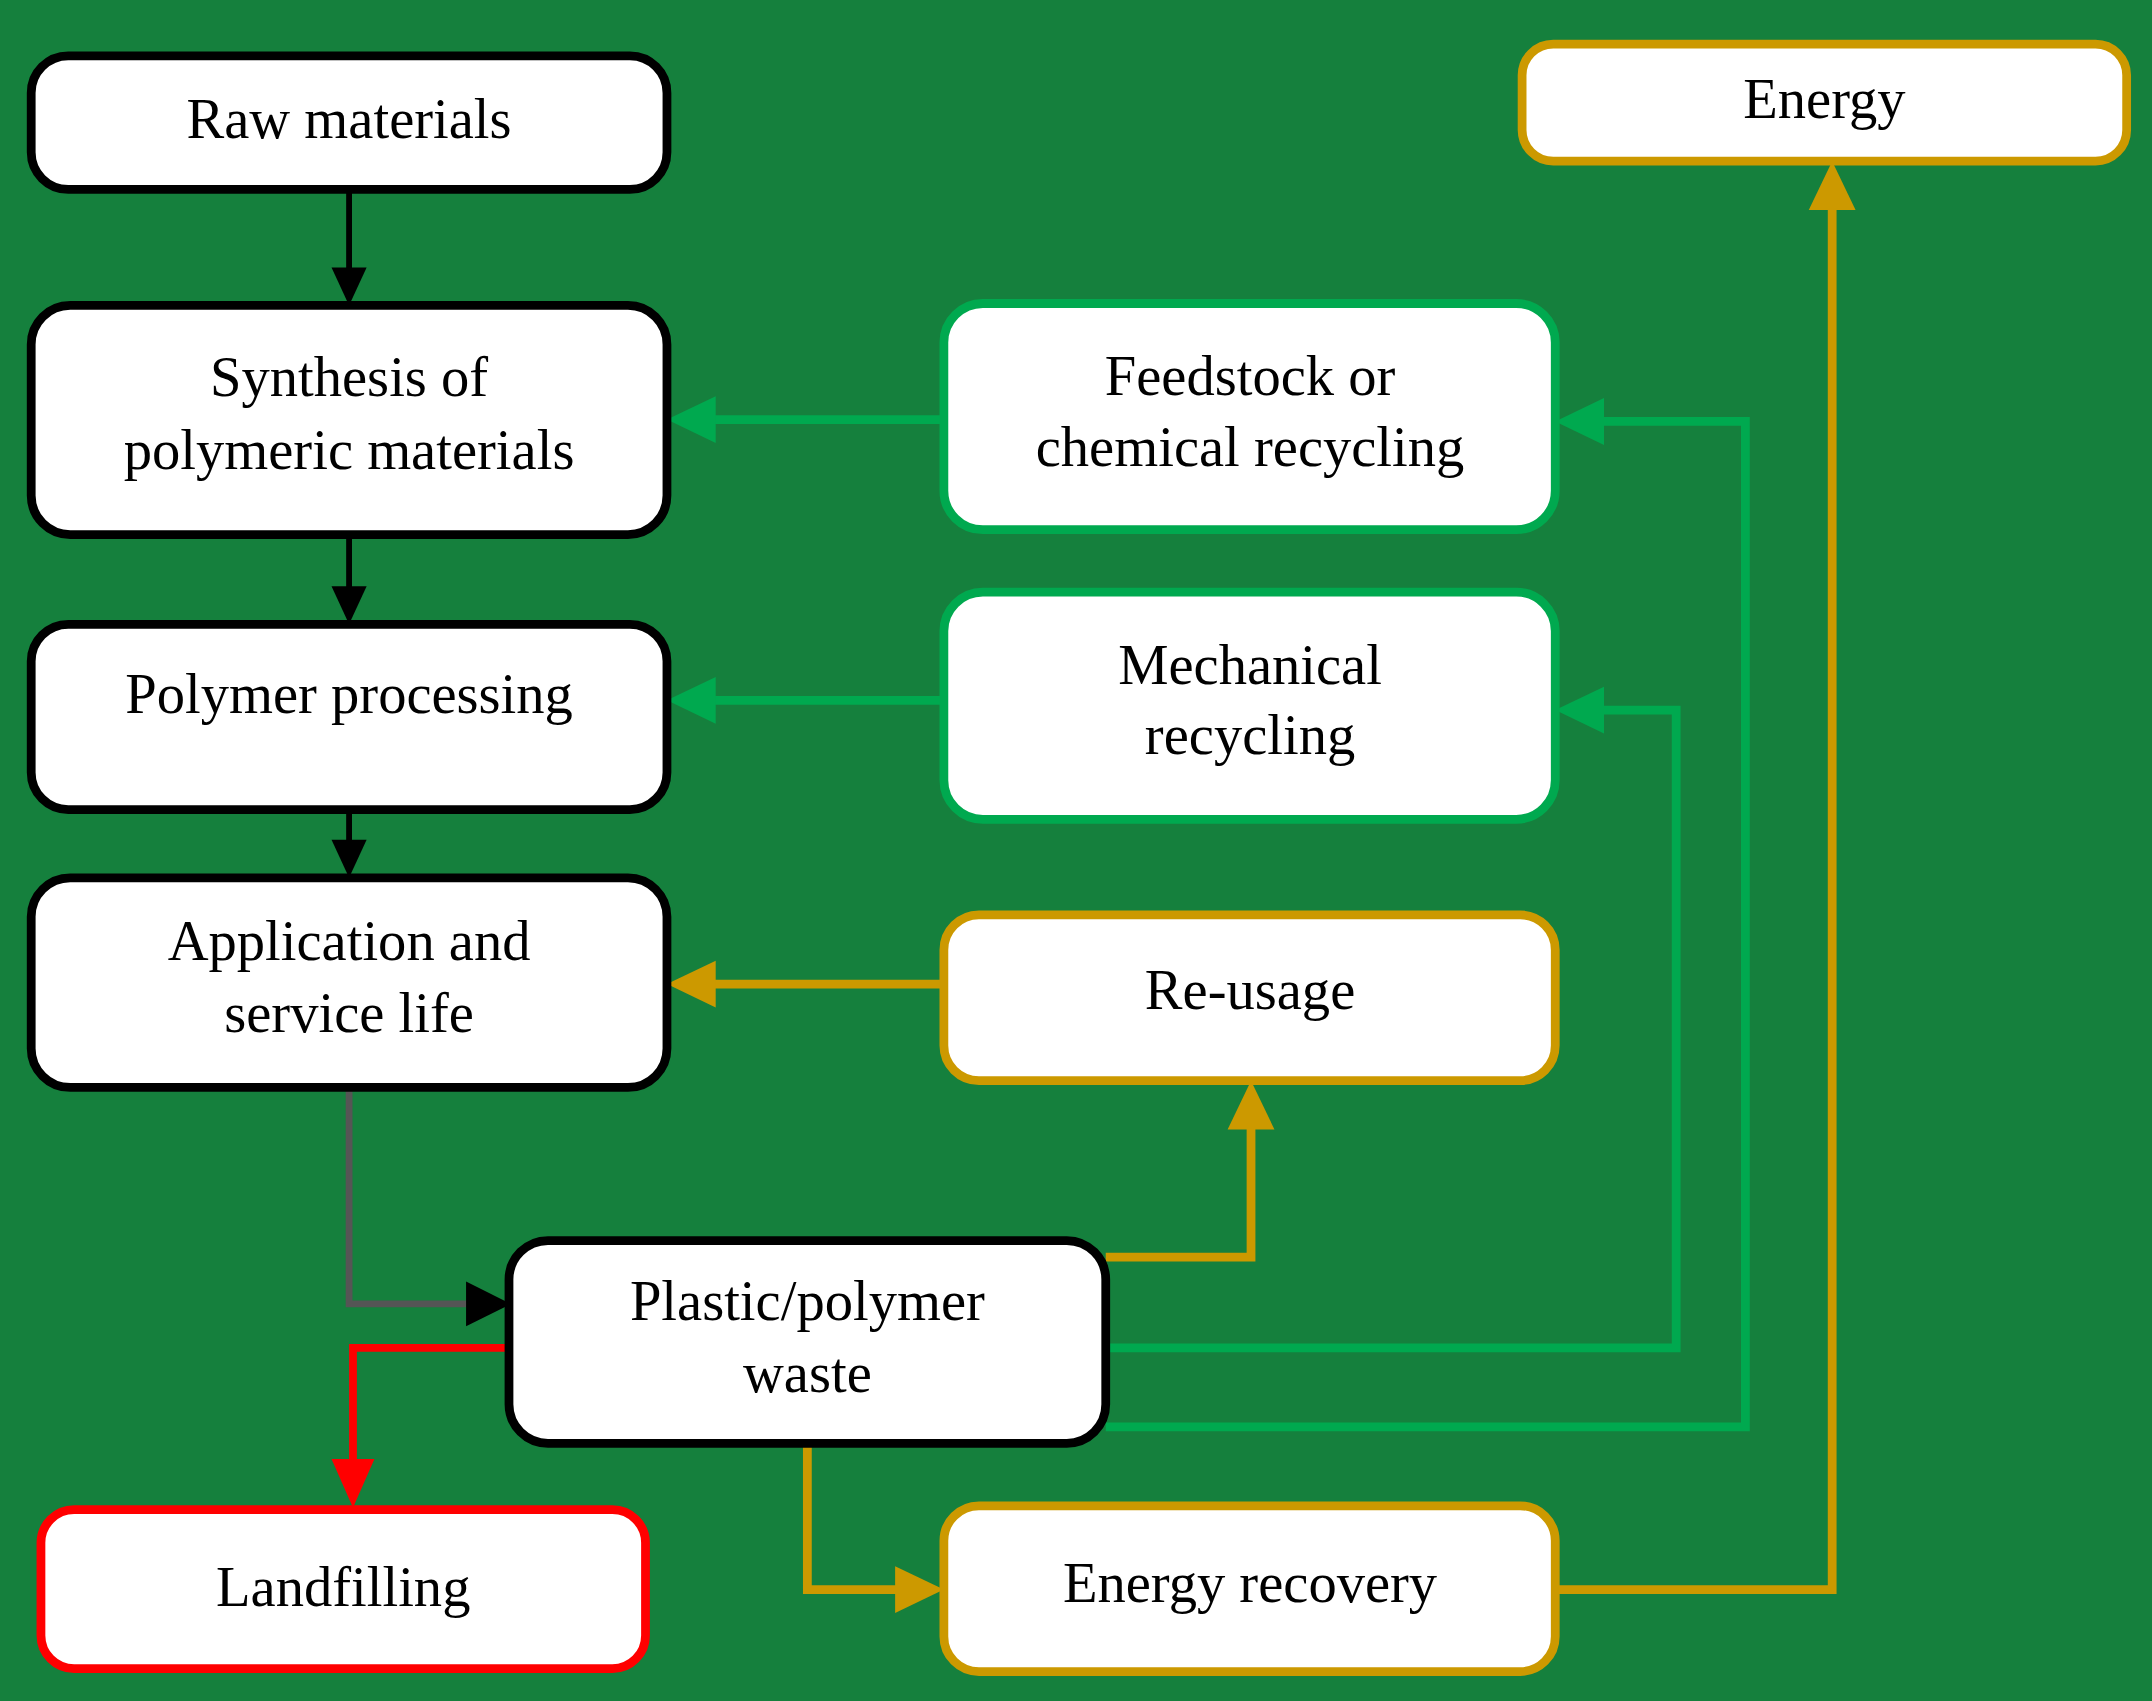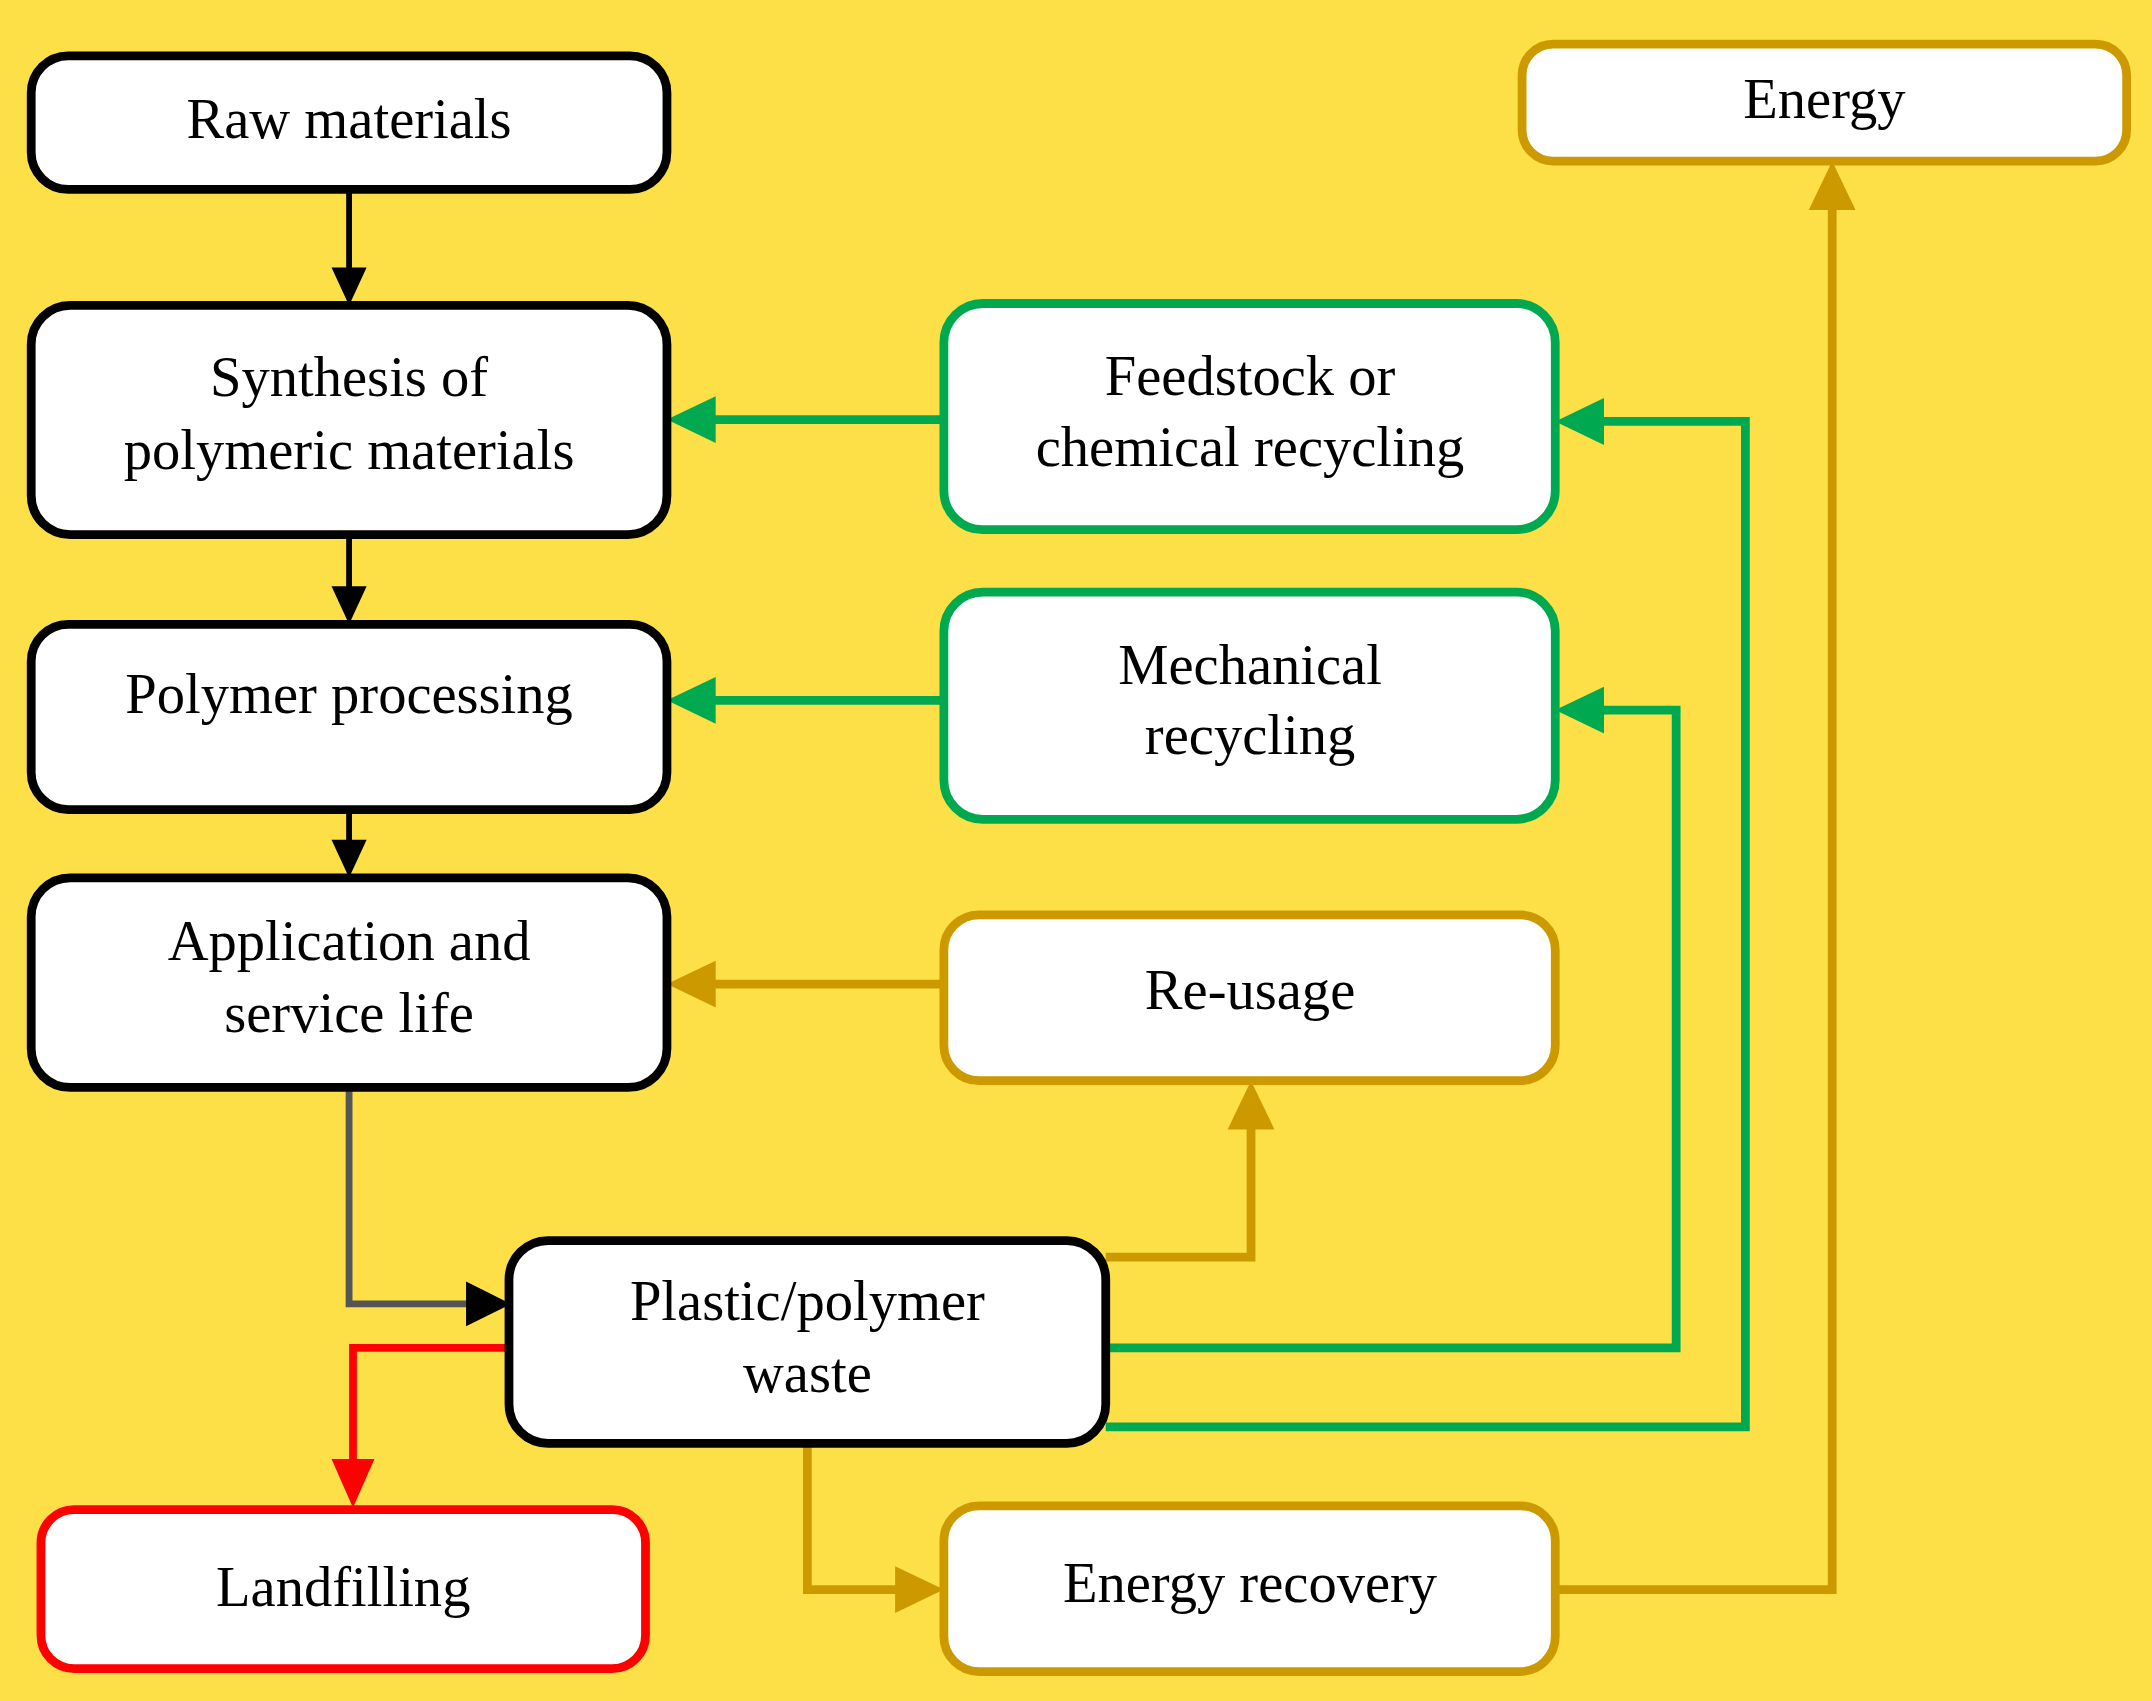--- a/index.html
+++ b/index.html
@@ -8,21 +8,21 @@
     padding: 0;
     background: #ffffff;
   }
   body {
     font-family: "Liberation Serif", "DejaVu Serif", serif;
   }
   #diagram-root {
     position: relative;
     width: 2152px;
     height: 1702px;
-    background: #fde047;
+    background: #15803d;
     overflow: hidden;
   }
   svg.flow-svg {
     position: absolute;
     top: 0;
     left: 0;
     width: 2152px;
     height: 1702px;
     display: block;
   }

